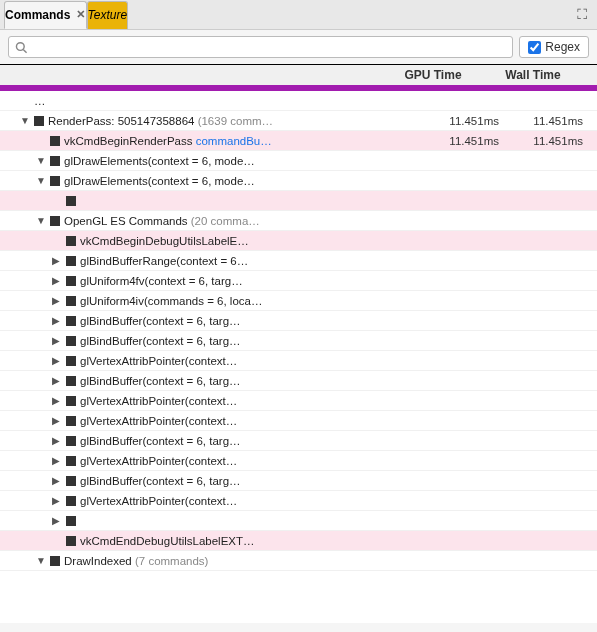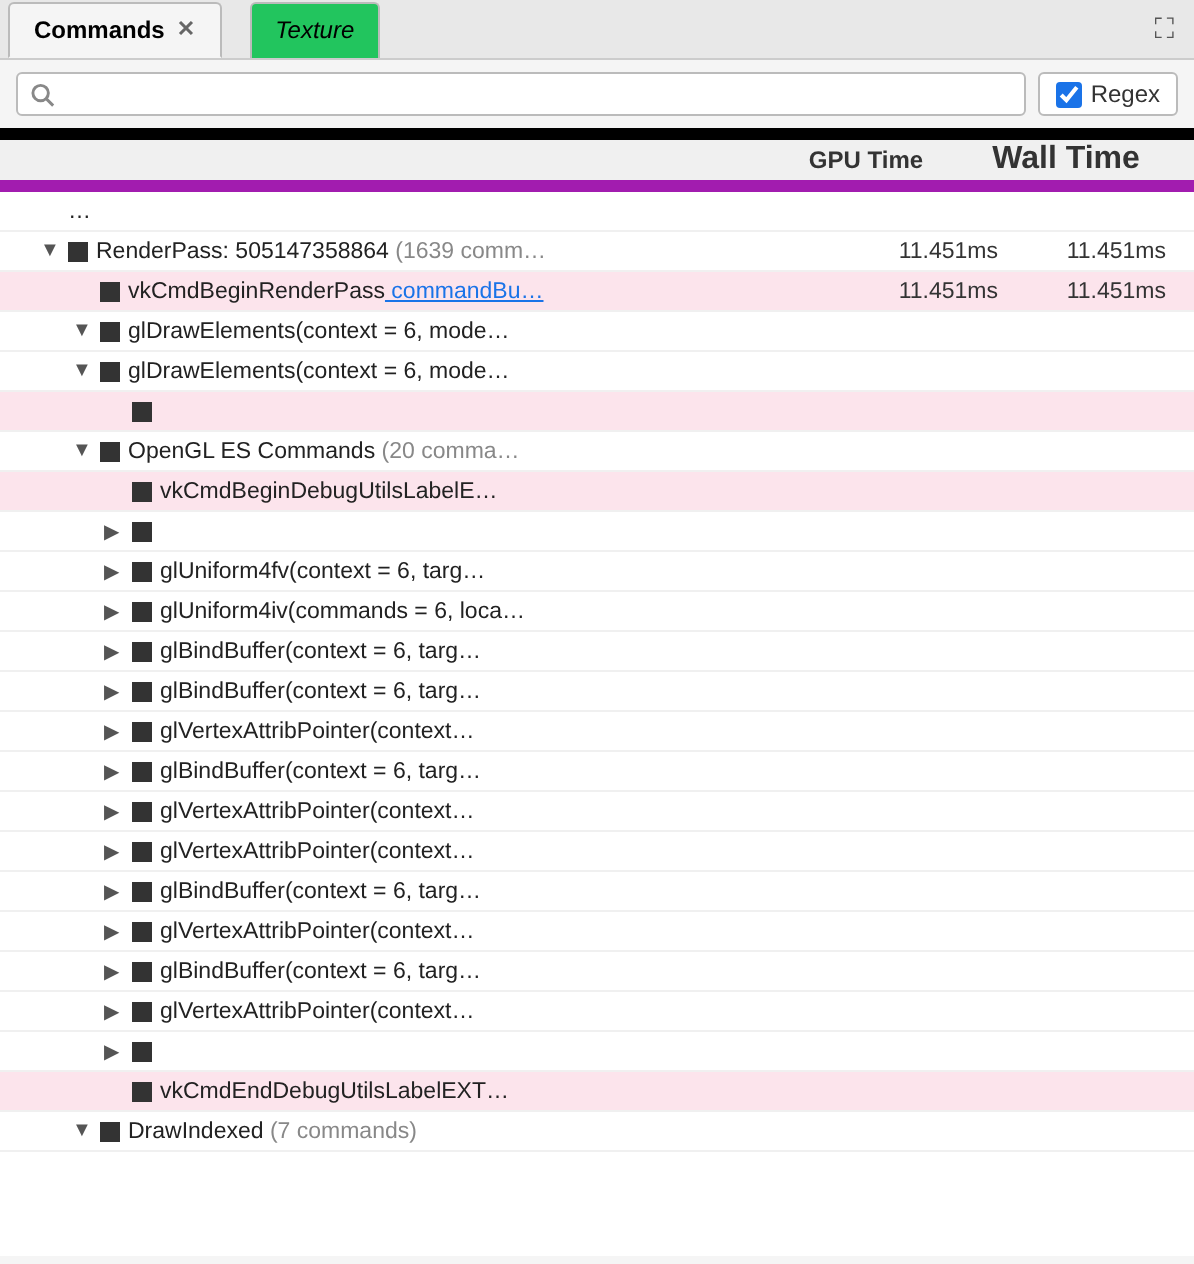--- a/index.html
+++ b/index.html
@@ -10,61 +10,61 @@
       display: flex;
       align-items: center;
       background: #e8e8e8;
       border-bottom: 1px solid #ccc;
       height: 30px;
       padding: 0 4px;
     }
     .tab {
       display: flex;
       align-items: center;
-      padding: 0 12px;
+      padding: 0 0;
       height: 28px;
       cursor: pointer;
       font-size: 12px;
       font-weight: 600;
       background: #d0d0d0;
       border: 1px solid #bbb;
       border-bottom: none;
       border-radius: 3px 3px 0 0;
-      margin-right: 14px;
+      margin-right: 0;
     }
     .tab.active {
       background: #f5f5f5;
       border-bottom: 1px solid #f5f5f5;
     }
     .tab .close-btn {
       margin-left: 6px;
       font-size: 11px;
       color: #666;
       cursor: pointer;
     }
     .tab.italic-label {
       font-style: italic;
       font-weight: normal;
-      background: #22c55e;
+      background: #eab308;
     }
     .maximize-btn {
       margin-left: auto;
       cursor: pointer;
       font-size: 14px;
       color: #555;
       padding: 0 6px;
     }
 
     
     .search-bar {
       display: flex;
       align-items: center;
       padding: 6px 8px;
       background: #f5f5f5;
-      border-bottom: 6px solid #000000;
+      border-bottom: 1px solid #000000;
       gap: 6px;
     }
     .search-input-wrap {
       display: flex;
       align-items: center;
       flex: 1;
       background: white;
       border: 1px solid #bbb;
       border-radius: 3px;
       padding: 3px 6px;
@@ -114,21 +114,21 @@
     .col-gpu {
       width: 100px;
       text-align: center;
       font-size: 12px;
       font-weight: 600;
       color: #333;
     }
     .col-wall {
       width: 100px;
       text-align: center;
-      font-size: 16px;
+      font-size: 12px;
       font-weight: 600;
       color: #333;
       margin-right: 14px;
     }
 
     
     .tree-container {
       overflow-y: scroll;
       overflow-x: hidden;
       height: calc(632px - 30px - 44px - 26px);
@@ -173,21 +173,20 @@
       flex-shrink: 0;
     }
     .tree-row .label {
       overflow: hidden;
       text-overflow: ellipsis;
       white-space: nowrap;
       color: #222;
     }
     .tree-row .label .highlight {
       color: #1a73e8;
-      text-decoration: underline;
     }
     .tree-row .label .gray {
       color: #888;
     }
     .tree-row .gpu-time {
       width: 100px;
       text-align: right;
       padding-right: 8px;
       color: #333;
       flex-shrink: 0;
@@ -318,20 +317,21 @@
           <span class="label">vkCmdBeginDebugUtilsLabelE…</span>
         </div>
         <div class="gpu-time"></div>
         <div class="wall-time"></div>
       </div>
       <div class="tree-row">
         <div class="row-content">
           <span class="indent" style="width: 52px;"></span>
           <span class="expand-icon">▶</span>
           <span class="icon-square"></span>
+          <span class="label">glBindBufferRange(context = 6…</span>
         </div>
         <div class="gpu-time"></div>
         <div class="wall-time"></div>
       </div>
       <div class="tree-row">
         <div class="row-content">
           <span class="indent" style="width: 52px;"></span>
           <span class="expand-icon">▶</span>
           <span class="icon-square"></span>
           <span class="label">glUniform4fv(context = 6, targ…</span>

